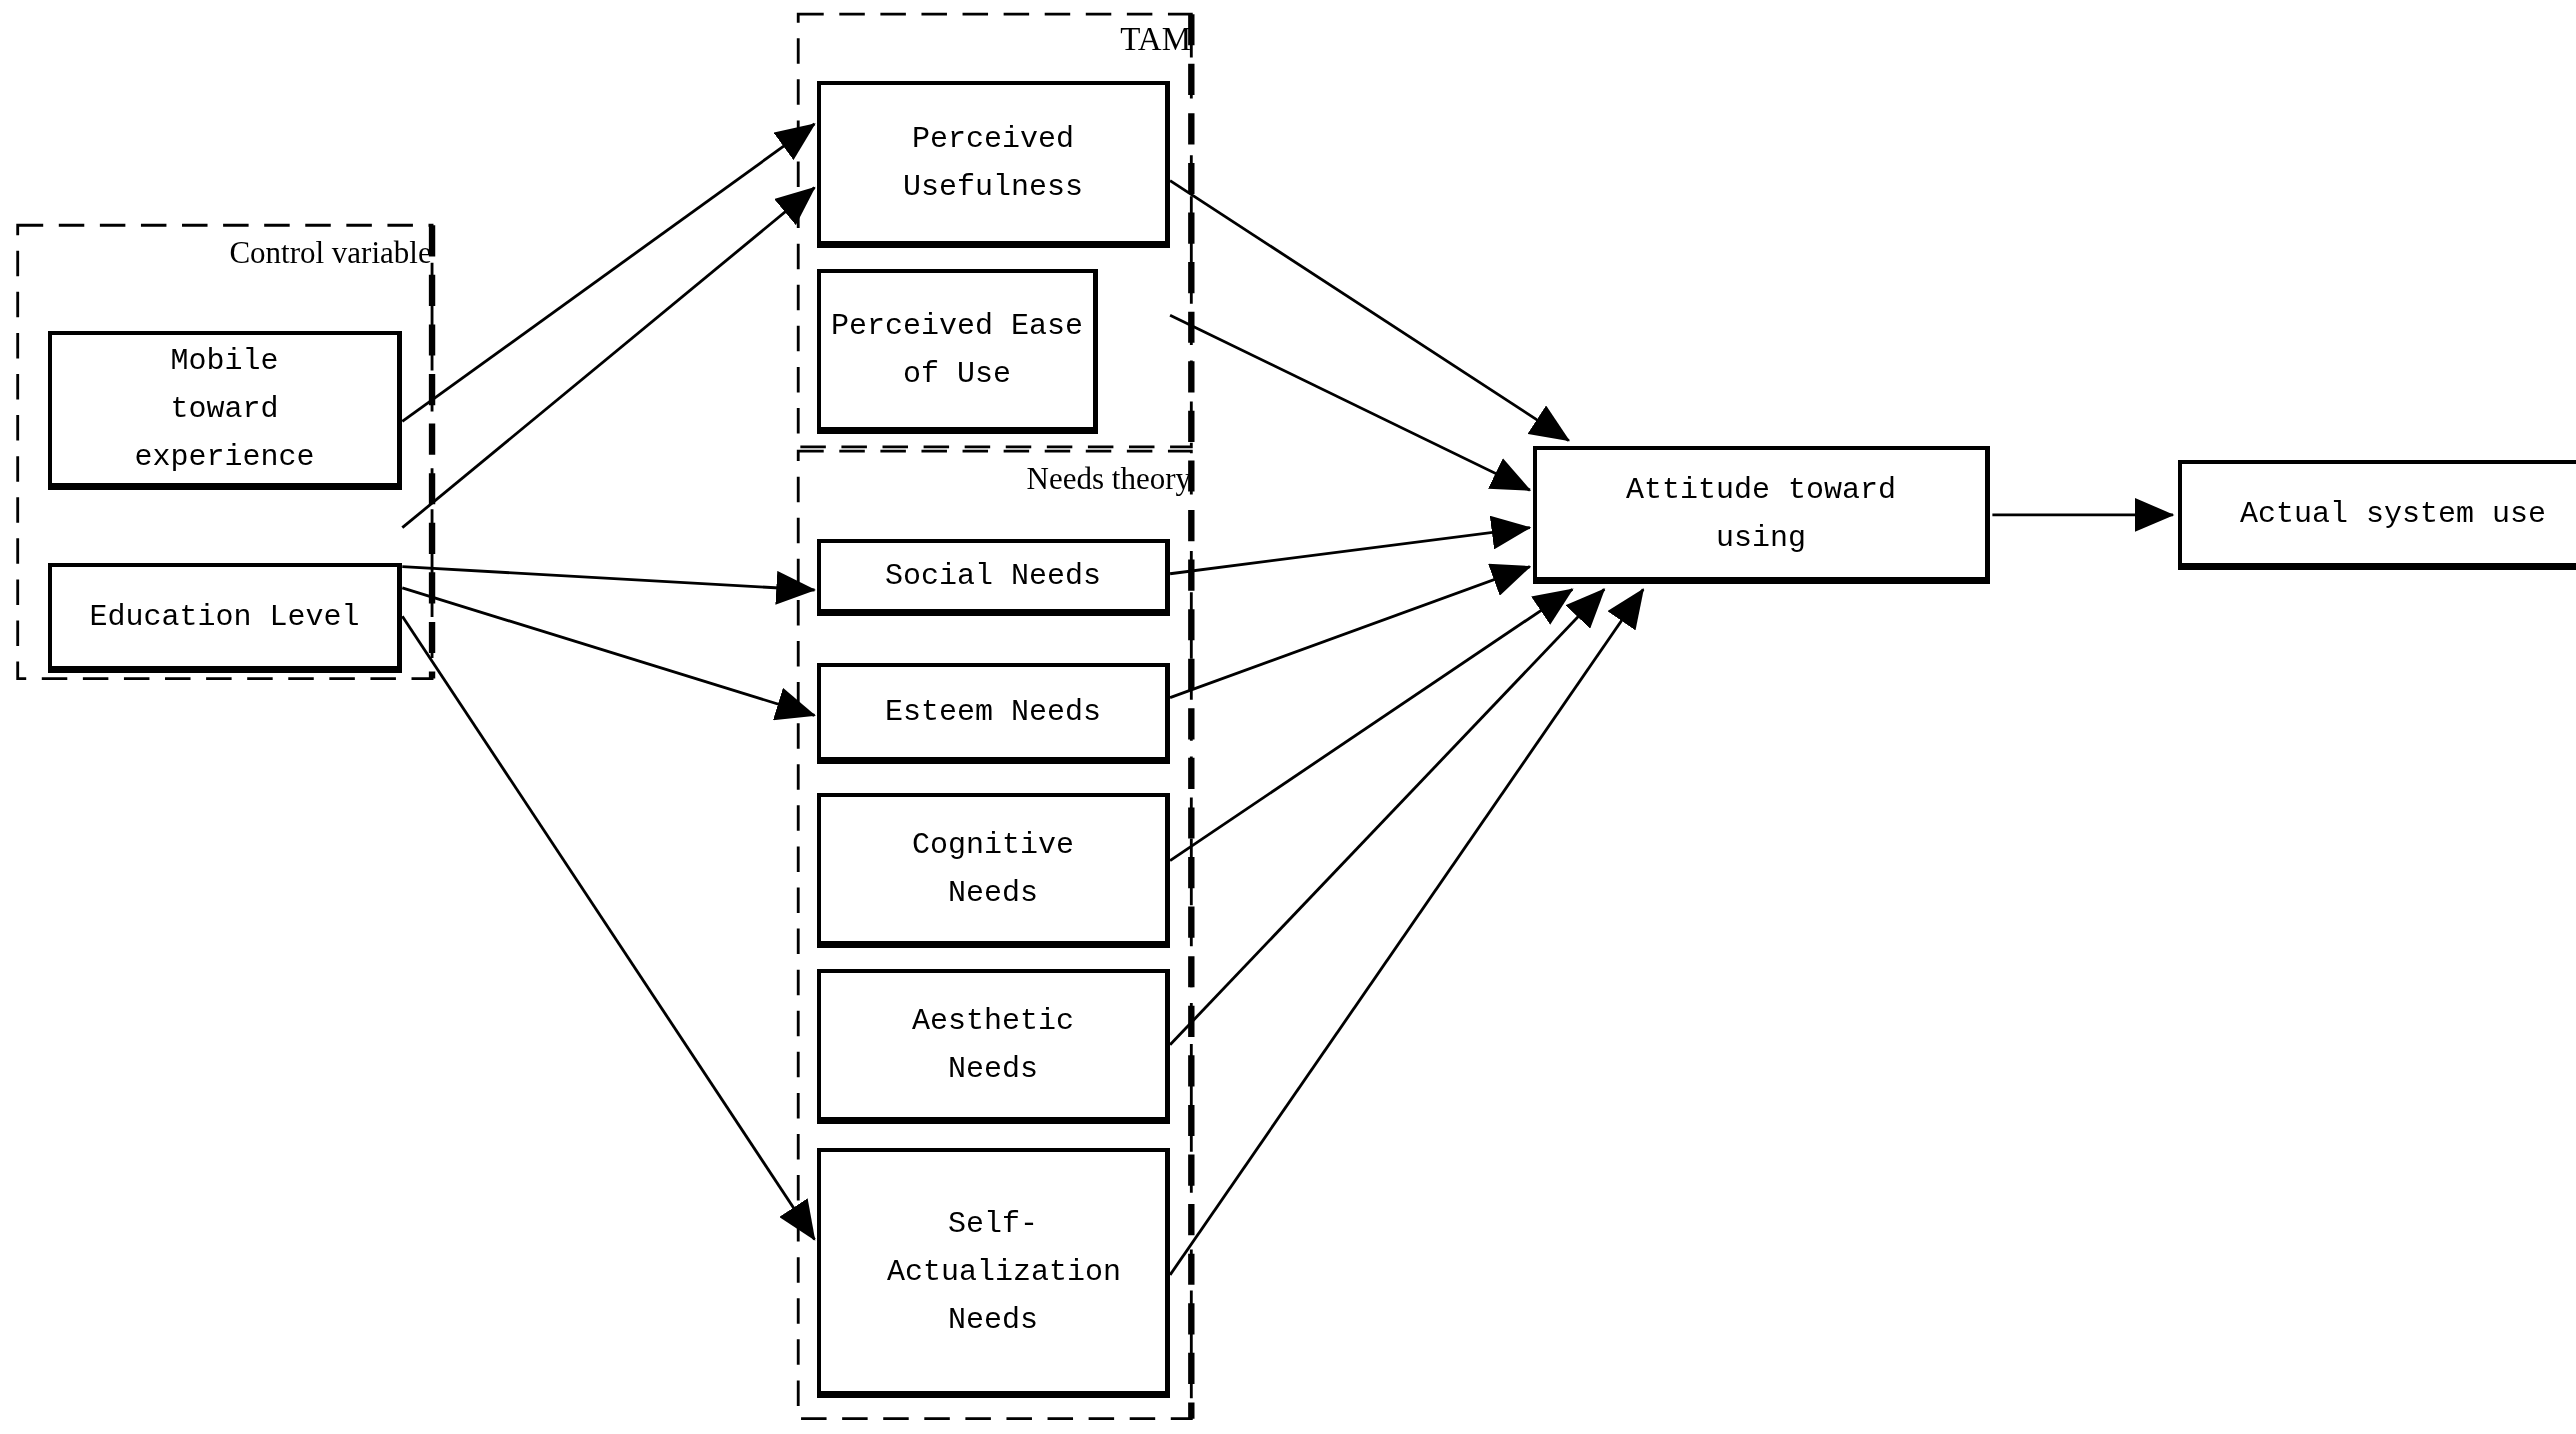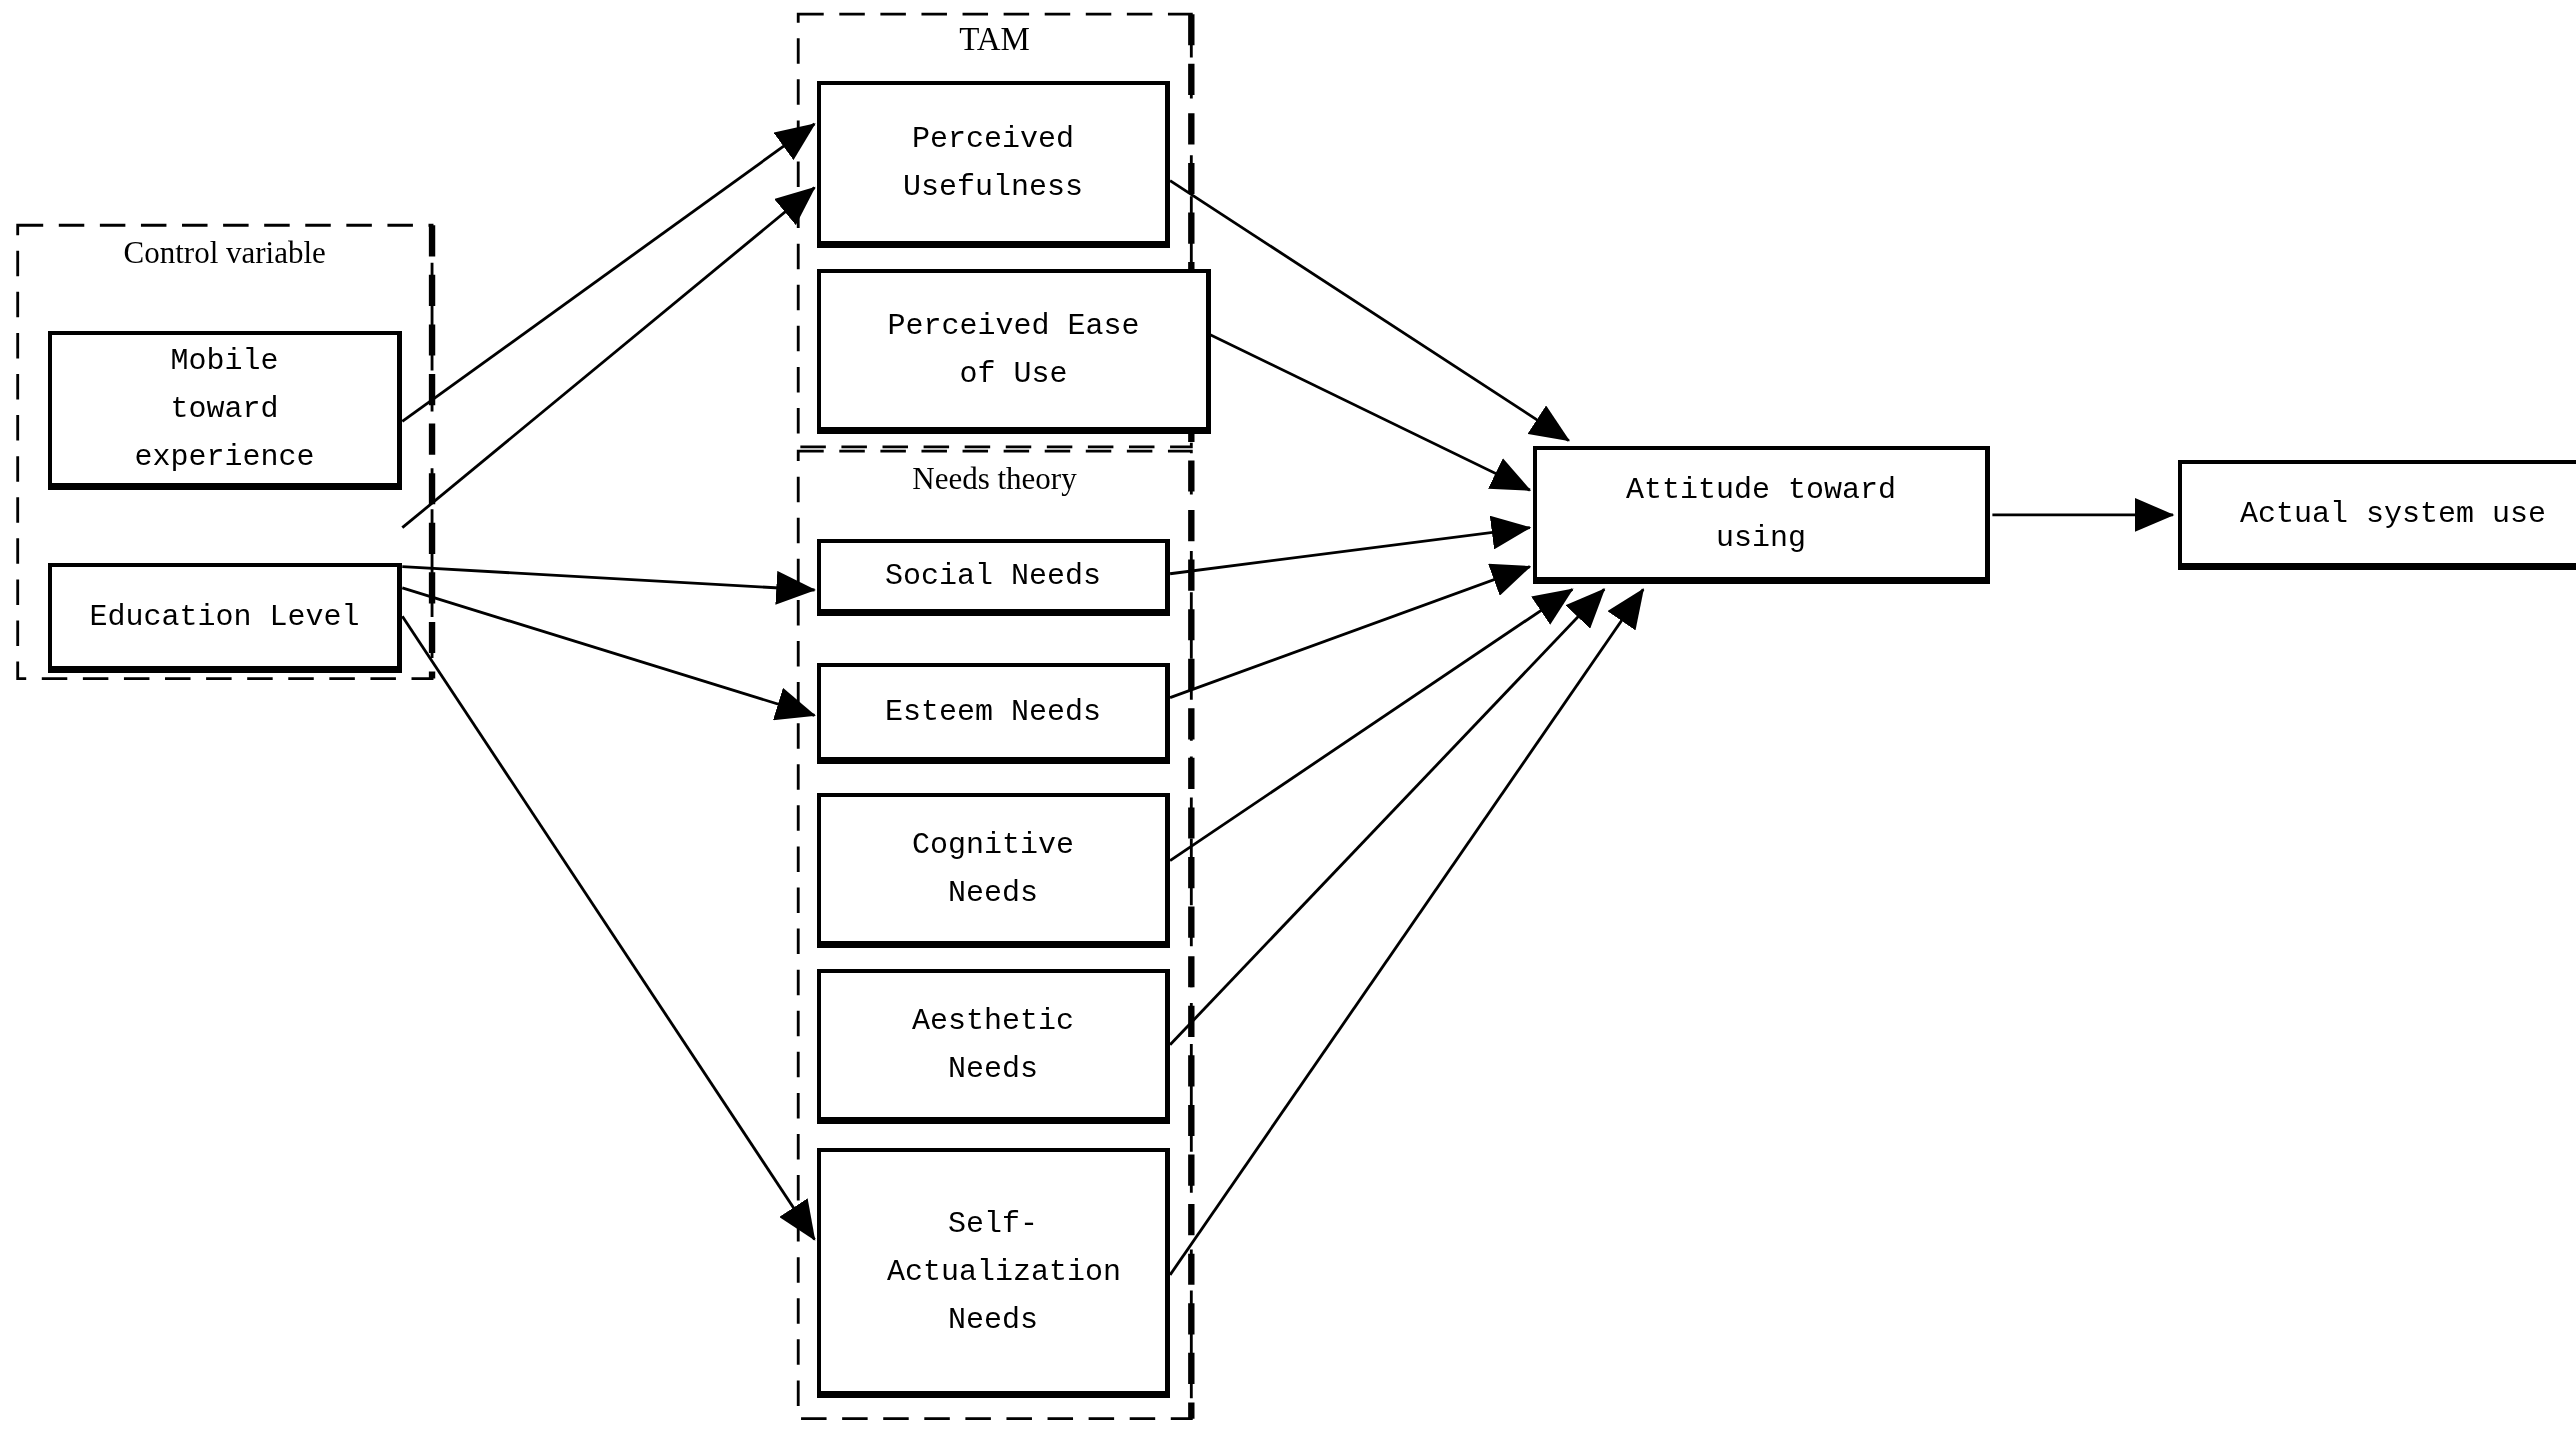--- a/index.html
+++ b/index.html
@@ -25,30 +25,30 @@
     text-align: center;
     font-size: 30px;
     line-height: 1.6;
     box-sizing: border-box;
     z-index: 2;
     font-family: Liberation Mono, monospace;
   }
   .node .lbl { display: inline-block; }
   .group-title {
     position: absolute;
-    text-align: center;
+    text-align: right;
     font-size: 31px;
     line-height: 1.2;
     z-index: 2;
   }
   
   .n-mpe { left: 48px;  top: 331px;  width: 354px; height: 159px; }
   .n-el  { left: 48px;  top: 519px;  width: 354px; height: 110px; margin-top: 44px; }
   .n-pu  { left: 817px; top: 81px;  width: 353px; height: 167px; }
-  .n-peu { left: 817px; top: 269px;  width: 394px; height: 165px; }
+  .n-peu { left: 817px; top: 269px;  width: 281px; height: 165px; }
   .n-sn  { left: 817px; top: 539px;  width: 353px; height: 77px; }
   .n-en  { left: 817px; top: 663px;  width: 353px; height: 101px; }
   .n-cn  { left: 817px; top: 793px; width: 353px; height: 155px; }
   .n-an  { left: 817px; top: 969px; width: 353px; height: 155px; }
   .n-san { left: 817px; top: 1148px; width: 353px; height: 250px; }
   .n-atu { left: 1533px; top: 446px;  width: 457px; height: 138px; }
   .n-asu { left: 2178px; top: 460px;  width: 431px; height: 110px; }
   
   .n-mpe .lbl { max-width: 227px; }
   .n-pu  .lbl { max-width: 212px; }

